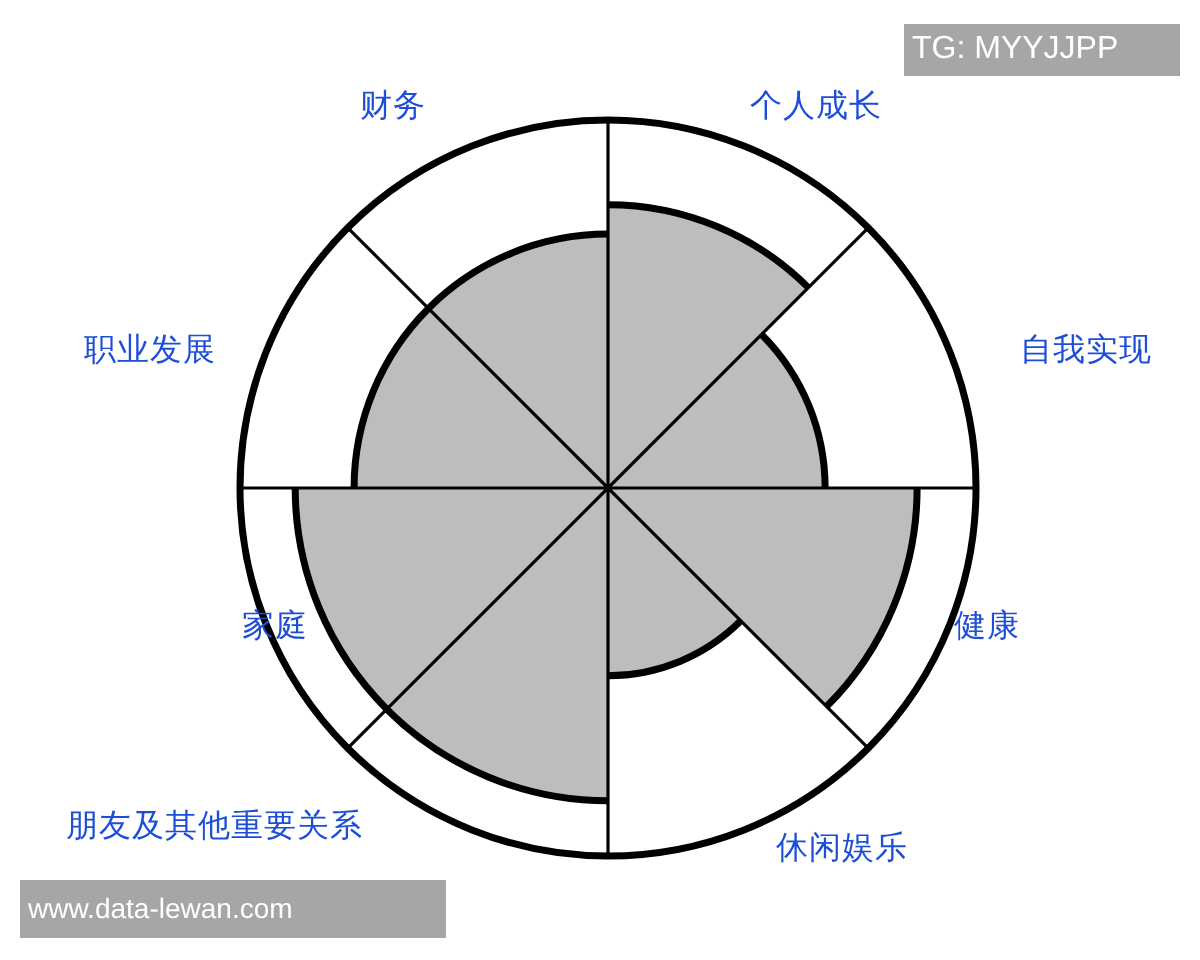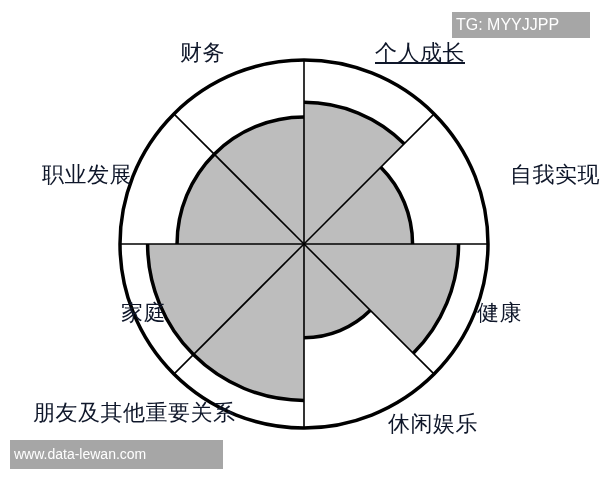--- a/index.html
+++ b/index.html
@@ -2,21 +2,21 @@
 <html><head>
 <meta charset="utf-8">
 <style>
   html, body { margin: 0; padding: 0; }
   body {
     width: 600px; height: 480px; background: #ffffff; position: relative; overflow: hidden;
     font-family: "DejaVu Sans", "Liberation Sans", sans-serif;
   }
   #wheel { position: absolute; left: 0; top: 0; }
   .label {
-    position: absolute; font-size: 22px; color: #0f172a; white-space: nowrap;
+    position: absolute; font-size: 16px; color: #1d4ed8; white-space: nowrap;
     line-height: 20px; letter-spacing: 0.5px;
     font-family: "DejaVu Sans", sans-serif;
   }
   .badge {
     position: absolute; background: #a6a6a6; color: #ffffff;
     font-family: "Liberation Sans", "DejaVu Sans", sans-serif;
   }
   #tg-badge { left: 452px; top: 12px; width: 138px; height: 26px; font-size: 16px; line-height: 26px; padding-left: 4px; box-sizing: border-box; }
   #site-watermark { left: 10px; top: 440px; width: 213px; height: 29px; font-size: 14px; line-height: 29px; padding-left: 4px; box-sizing: border-box; }
 </style>
@@ -51,21 +51,21 @@
       <path d="M 370.3549003465456 310.3549003465456 A 93.84 93.84 0 0 1 304 337.84000000000003" fill="none" stroke="#000000" stroke-width="3.5"></path>
       <path d="M 304 400.4 A 156.4 156.4 0 0 1 193.40849942242397 354.591500577576" fill="none" stroke="#000000" stroke-width="3.5"></path>
       <path d="M 193.40849942242397 354.591500577576 A 156.4 156.4 0 0 1 147.6 244.00000000000003" fill="none" stroke="#000000" stroke-width="3.5"></path>
       <path d="M 177.04 244.00000000000003 A 126.96000000000001 126.96000000000001 0 0 1 214.2257230605559 154.22572306055594" fill="none" stroke="#000000" stroke-width="3.5"></path>
       <path d="M 214.2257230605559 154.22572306055594 A 126.96000000000001 126.96000000000001 0 0 1 304 117.03999999999999" fill="none" stroke="#000000" stroke-width="3.5"></path>
     </g>
   <circle id="outer-circle" fill="none" stroke="#000" stroke-width="3.5" cx="304" cy="244" r="184"></circle>
 </svg>
 
 <div class="label" style="left:180px; top:43px;">财务</div>
-<div class="label" style="left:375px; top:43px;text-decoration:underline;">个人成长</div>
+<div class="label" style="left:375px; top:43px;">个人成长</div>
 <div class="label" style="left:42px; top:165px;">职业发展</div>
 <div class="label" style="left:510px; top:165px;">自我实现</div>
 <div class="label" style="left:81px; top:303px;margin-left:40px;">家庭</div>
 <div class="label" style="left:477px; top:303px;">健康</div>
 <div class="label" style="left:33px; top:403px;">朋友及其他重要关系</div>
 <div class="label" style="left:388px; top:414px;">休闲娱乐</div>
 
 <div class="badge" id="tg-badge">TG: MYYJJPP</div>
 <div class="badge" id="site-watermark">www.data-lewan.com</div>
 

